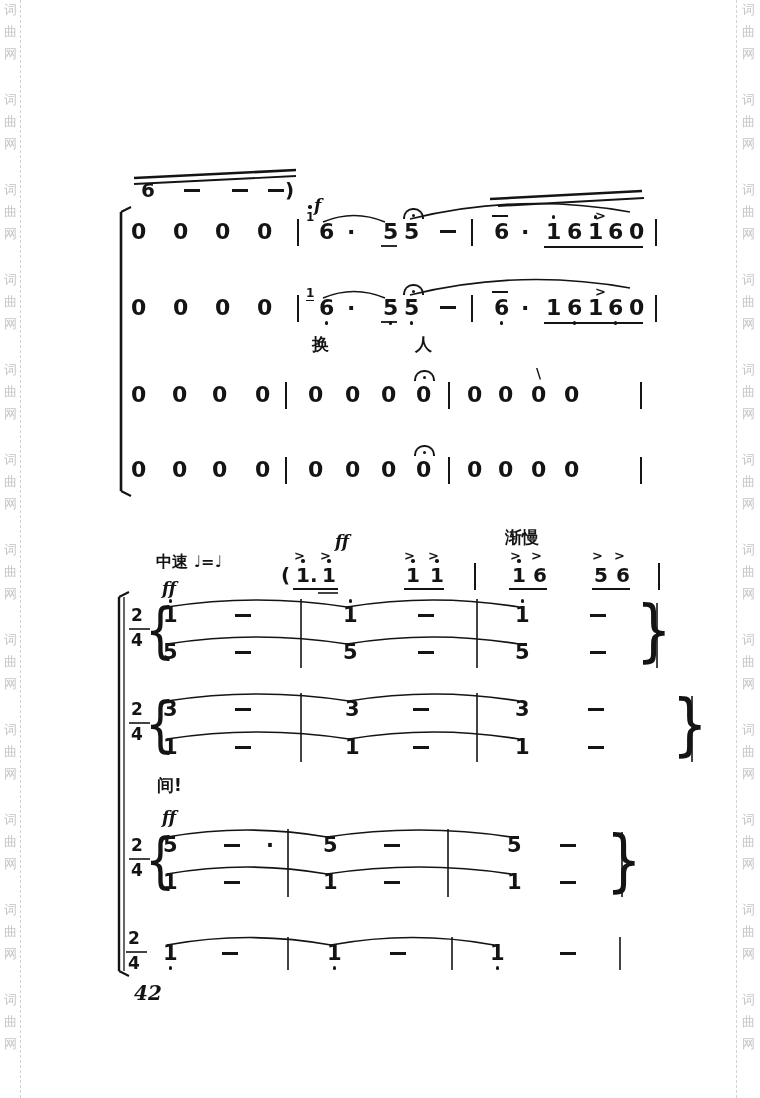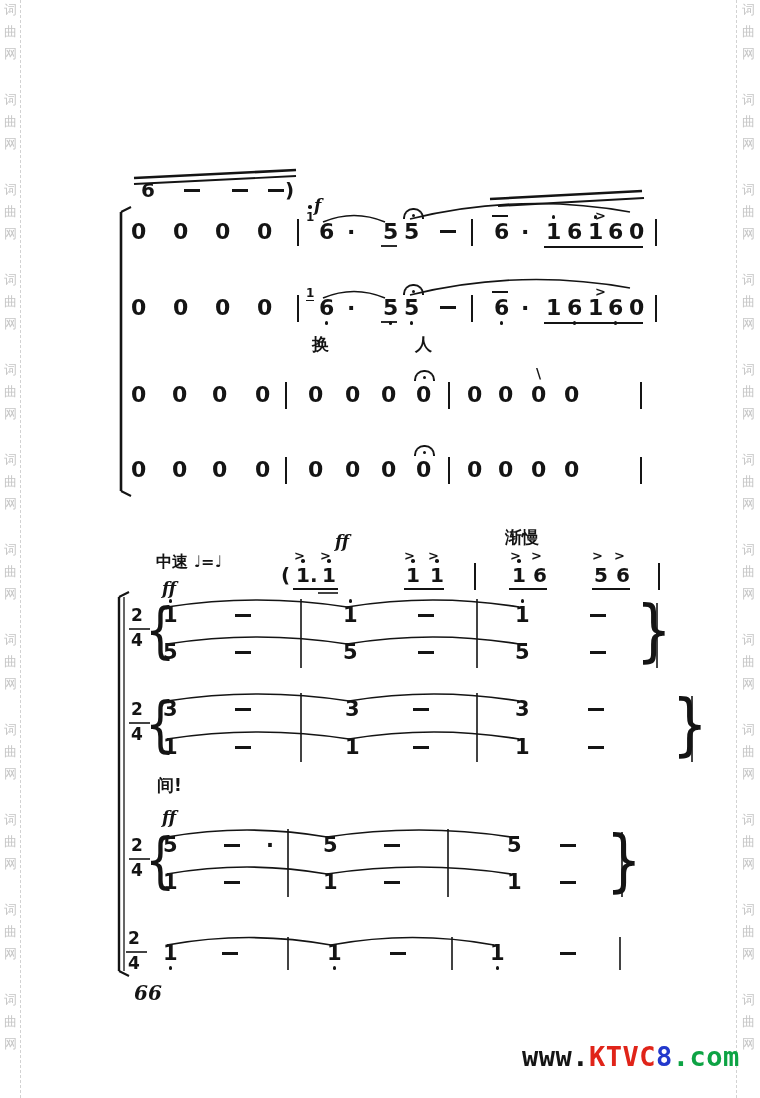--- a/index.html
+++ b/index.html
@@ -170,22 +170,21 @@
       <span class="sidechar" style="top: 813px; left: 8px; color: rgb(198, 198, 198);">词</span>
       <span class="sidechar" style="top: 835px; left: 8px; color: rgb(198, 198, 198);">曲</span>
       <span class="sidechar" style="top: 857px; left: 8px; color: rgb(198, 198, 198);">网</span>
       <span class="sidechar" style="top: 903px; left: 8px; color: rgb(198, 198, 198);">词</span>
       <span class="sidechar" style="top: 925px; left: 8px; color: rgb(198, 198, 198);">曲</span>
       <span class="sidechar" style="top: 947px; left: 8px; color: rgb(198, 198, 198);">网</span>
       <span class="sidechar" style="top: 993px; left: 8px; color: rgb(198, 198, 198);">词</span>
       <span class="sidechar" style="top: 1015px; left: 8px; color: rgb(198, 198, 198);">曲</span>
       <span class="sidechar" style="top: 1037px; left: 8px; color: rgb(198, 198, 198);">网</span>
     </div>
-  <span class="pagenum">66</span>
-  <div id="watermark"><span style="color: rgb(21, 21, 21);">www.</span><span style="color: rgb(224, 36, 25);">KTVC</span><span style="color: rgb(34, 56, 204);">8</span><span style="color: rgb(13, 163, 68);">.com</span></div>
+  <span class="pagenum">42</span>
 <span class="tok " style="left: 141px; top: 180px; font-size: 20px;">6</span>
     <span class="tok dash" style="left: 184px; top: 180px; font-size: 20px;"></span>
     <span class="tok dash" style="left: 232px; top: 180px; font-size: 20px;"></span>
     <span class="tok dash" style="left: 268px; top: 180px; font-size: 20px;"></span>
     <span class="tok paren" style="left: 285px; top: 180px; font-size: 20px;">)</span>
     <span class="tok " style="left: 131px; top: 221px; font-size: 22px;">0</span>
     <span class="tok " style="left: 173px; top: 221px; font-size: 22px;">0</span>
     <span class="tok " style="left: 215px; top: 221px; font-size: 22px;">0</span>
     <span class="tok " style="left: 257px; top: 221px; font-size: 22px;">0</span>
     <span class="tok bar" style="left: 297px; top: 221px; font-size: 22px;"></span>

